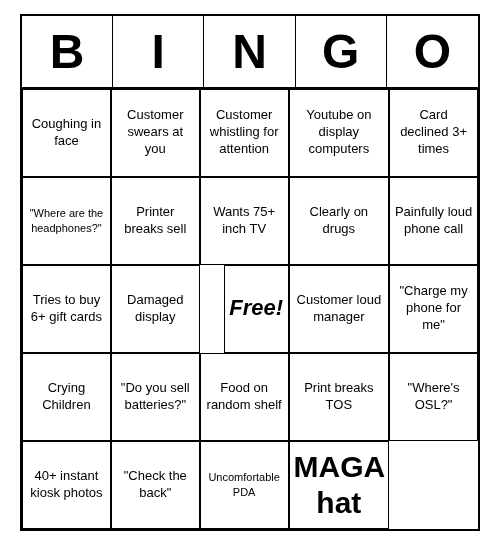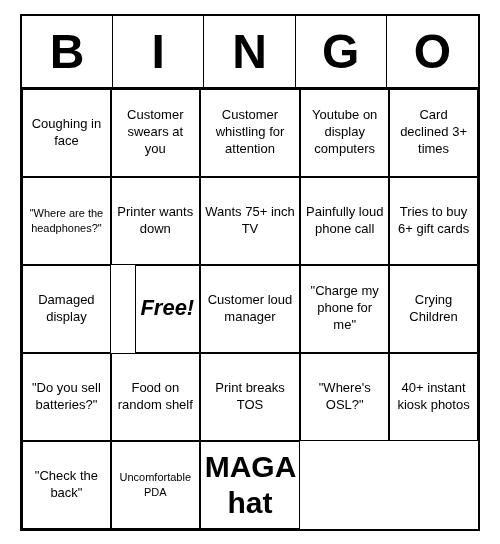--- a/index.html
+++ b/index.html
@@ -73,22 +73,23 @@
       <div class="bingo-letter">G</div>
       <div class="bingo-letter">O</div>
     </div>
   <div class="bingo-grid">
   <div class="bingo-cell">Coughing in face</div>
       <div class="bingo-cell">Customer swears at you</div>
       <div class="bingo-cell">Customer whistling for attention</div>
       <div class="bingo-cell">Youtube on display computers</div>
       <div class="bingo-cell">Card declined 3+ times</div>
       <div class="bingo-cell small-text">"Where are the headphones?"</div>
-      <div class="bingo-cell">Printer wants down</div>
+      <div class="bingo-cell">Printer breaks sell</div>
       <div class="bingo-cell">Wants 75+ inch TV</div>
+      <div class="bingo-cell">Clearly on drugs</div>
       <div class="bingo-cell">Painfully loud phone call</div>
       <div class="bingo-cell">Tries to buy 6+ gift cards</div>
       <div class="bingo-cell">Damaged display</div>
       <div class="bingo-cell free">Free!</div>
       <div class="bingo-cell">Customer loud manager</div>
       <div class="bingo-cell">"Charge my phone for me"</div>
       <div class="bingo-cell">Crying Children</div>
       <div class="bingo-cell">"Do you sell batteries?"</div>
       <div class="bingo-cell">Food on random shelf</div>
       <div class="bingo-cell">Print breaks TOS</div>

